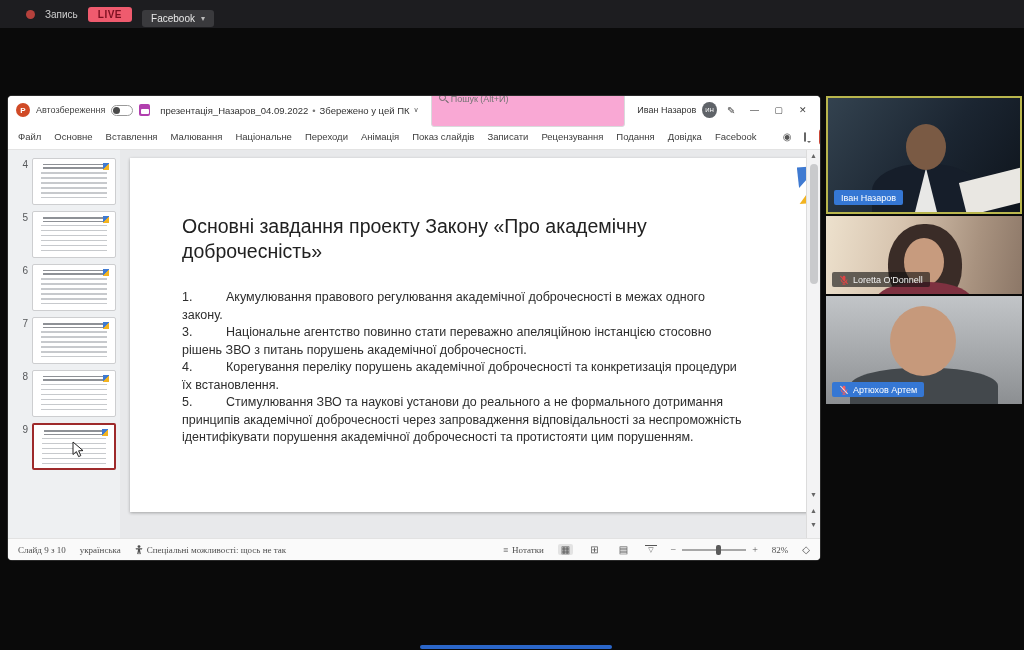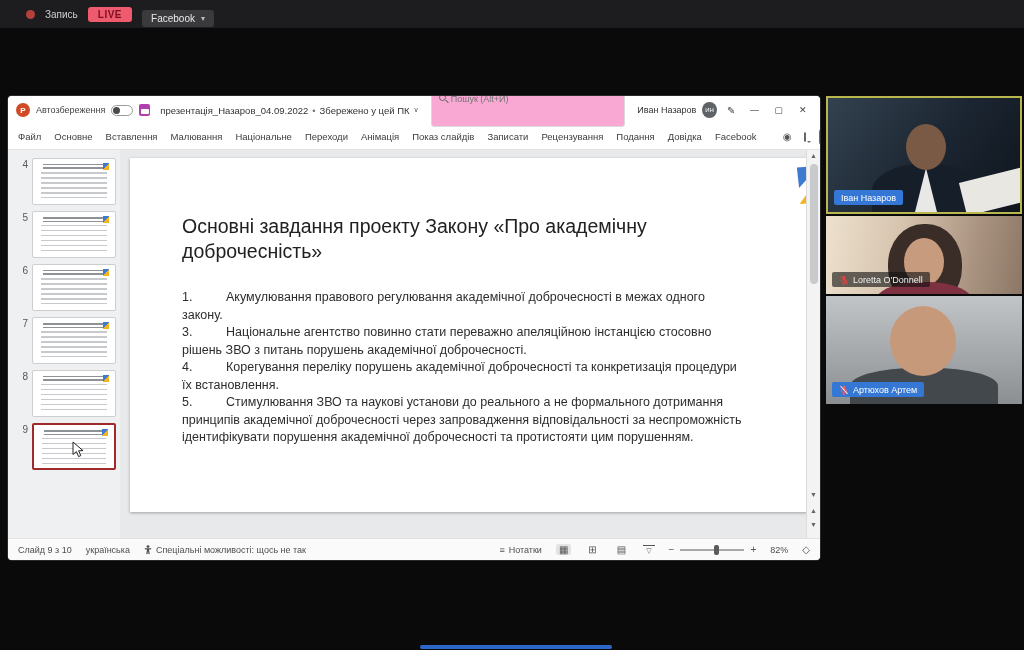--- a/index.html
+++ b/index.html
@@ -80,21 +80,21 @@
 
   .v-scroll { position:absolute; right:0; top:0; width:14px; height:100%; background:#f3f3f4; border-left:1px solid #dcdcdc; }
   .v-scroll .sc { position:absolute; left:0; width:100%; text-align:center; font-size:7px; color:#666; }
   .sc-up { top:2px; }
   .sc-dn { bottom:40px; }
   .sc-prev { bottom:24px; }
   .sc-next { bottom:10px; }
   .sc-thumb { position:absolute; left:3px; top:14px; width:8px; height:120px; background:#c9cacc; border-radius:4px; }
 
   
-  .ppt-status { height:22px; background:#fafafa; border-top:1px solid #e2e2e2; display:flex; align-items:center; padding:0 10px; font-size:9px; color:#4e4e4e; gap:14px; }
+  .ppt-status { height:22px; background:#fafafa; border-top:1px solid #e2e2e2; display:flex; align-items:center; padding:0 10px; font-size:9px; color:#4e4e4e; gap:14px;font-family:Liberation Serif, serif; }
   .acc-item { display:flex; align-items:center; gap:4px; }
   .status-spacer { flex:1; }
   .notes-item { display:flex; align-items:center; gap:4px; }
   .view-ico { font-size:10px; color:#555; padding:0 3px; }
   .view-ico.active { background:#e3e3e3; border-radius:2px; }
   .ss-ico { border-top:1.5px solid #555; font-size:7px; line-height:9px; padding:0 3px; color:#555; }
   .zoom-ctl { display:flex; align-items:center; gap:6px; }
   .zoom-track { width:64px; height:2px; background:#a8a8a8; position:relative; }
   .zoom-knob { position:absolute; left:34px; top:-4px; width:5px; height:10px; background:#5a5a5a; border-radius:2px; }
   .zoom-sign { font-size:10px; color:#555; }

